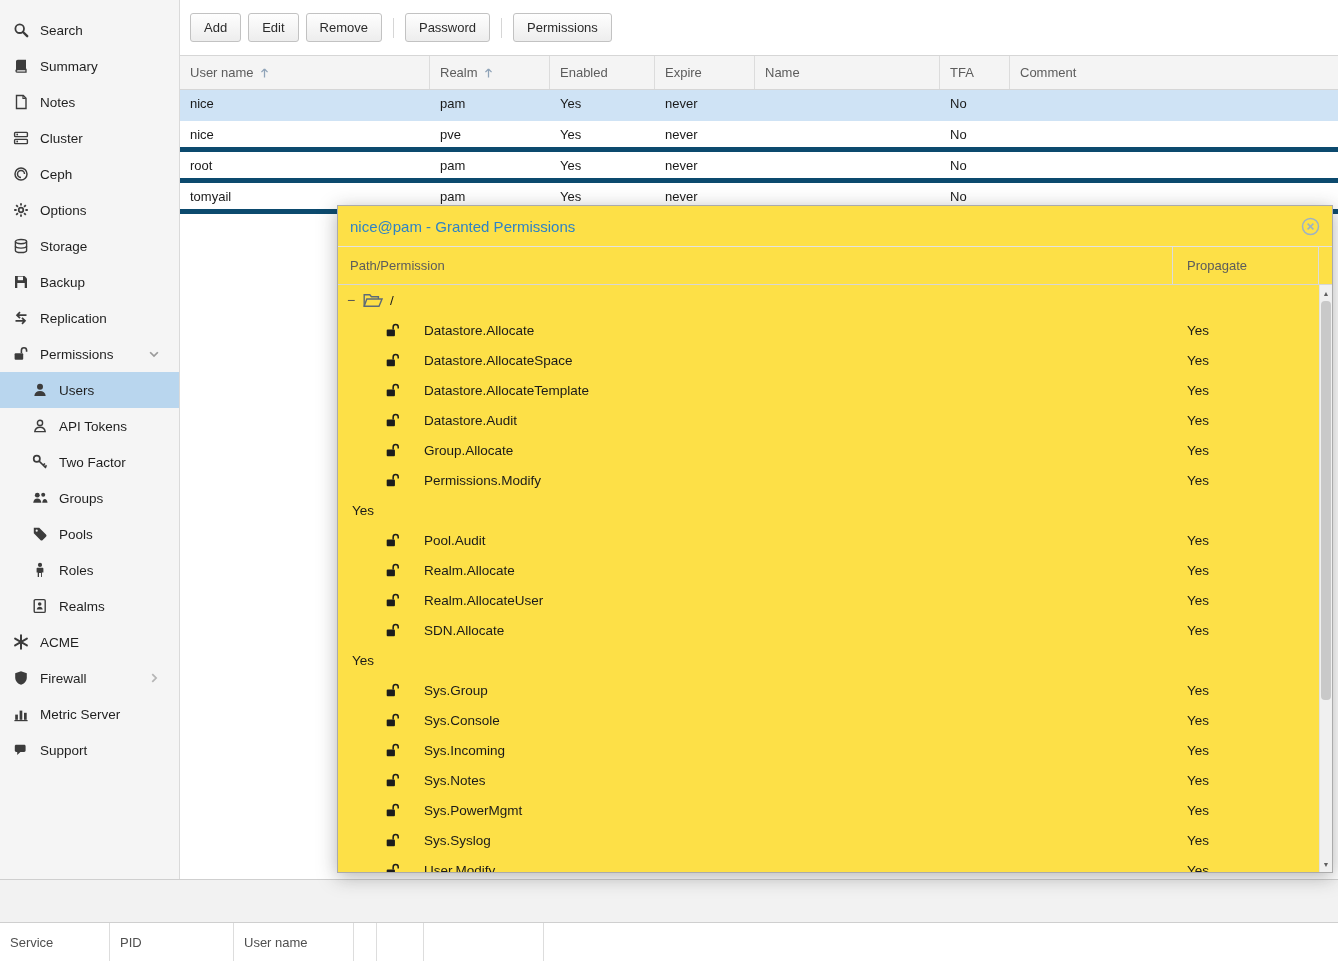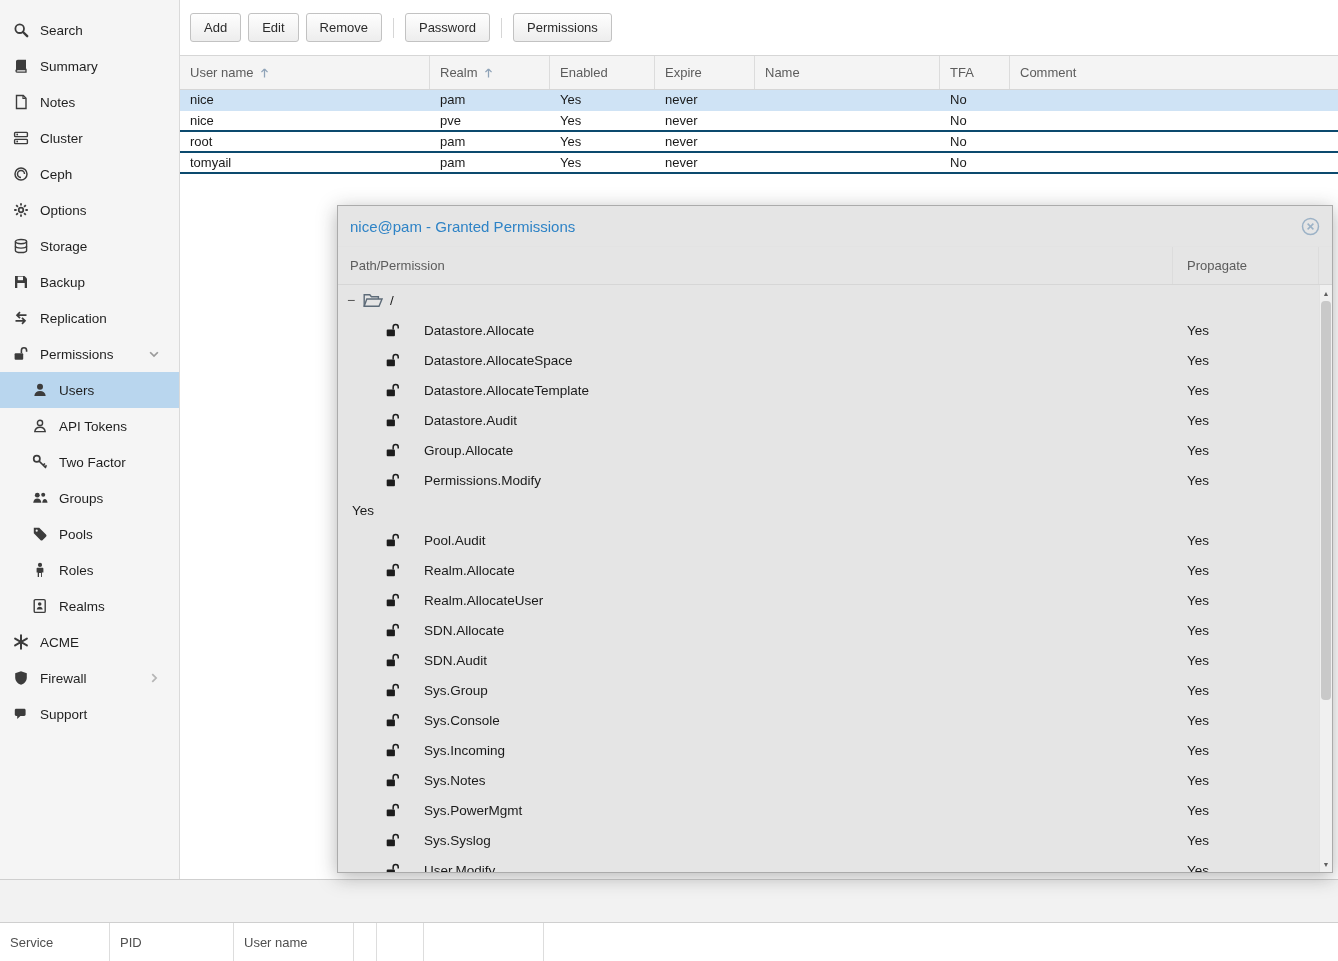--- a/index.html
+++ b/index.html
@@ -20,33 +20,33 @@
   
   #main{position:absolute;left:180px;top:0;width:1158px;height:879px;background:#fff}
   .toolbar{display:flex;align-items:center;height:55px;padding-left:10px;gap:7px}
   .btn{font-family:inherit;font-size:13px;color:#2b2b2b;background:linear-gradient(#fefefe,#ededed);border:1px solid #c2c2c2;border-radius:3px;padding:6px 13px;cursor:pointer}
   .tb-sep{width:1px;height:20px;background:#d6d6d6;margin:0 4px}
   .grid-head,.grid-row{display:grid;grid-template-columns:250px 120px 105px 100px 185px 70px auto}
   .grid-head{height:35px;background:#f4f4f4;border-top:1px solid #d6d6d6;border-bottom:1px solid #d6d6d6;color:#5c5c5c}
   .gh-cell{display:flex;align-items:center;gap:6px;padding:0 10px;border-right:1px solid #dcdcdc;overflow:hidden;cursor:pointer}
   .gh-cell:last-child{border-right:none}
   .sort svg{width:9px;height:12px}
-  .grid-row{height:21px;border-bottom:2px solid #0c4a6e;align-items:center;cursor:pointer}
+  .grid-row{height:31px;border-bottom:5px solid #0c4a6e;align-items:center;cursor:pointer}
   .grid-row.selected{background:#cfe3f5;border-bottom-color:#cfe3f5}
   .cell{padding:0 10px;white-space:nowrap;overflow:hidden}
 
   
   #splitter{position:absolute;left:0;top:879px;width:1338px;height:43px;background:#f2f2f2;border-top:1px solid #cfcfcf;cursor:row-resize}
   #bottom-panel{position:absolute;left:0;top:922px;width:1338px;height:39px;background:#fff;border-top:1px solid #cfcfcf;display:flex;color:#4f4f4f}
   .bp-cell{display:flex;align-items:center;padding-left:10px;border-right:1px solid #ddd}
   .bp-c0{width:110px}.bp-c1{width:124px}.bp-c2{width:120px}
   .bp-x0{width:23px}.bp-x1{width:47px}.bp-x2{width:120px}
 
   
-  #dialog{position:absolute;left:337px;top:205px;width:996px;height:668px;background:#e5e5e5;border:1px solid #ababab;box-shadow:0 4px 18px rgba(40,40,40,.35);display:flex;flex-direction:column;z-index:10}
+  #dialog{position:absolute;left:337px;top:205px;width:996px;height:668px;background:#fde047;border:1px solid #ababab;box-shadow:0 4px 18px rgba(40,40,40,.35);display:flex;flex-direction:column;z-index:10}
   .dlg-header{display:flex;align-items:center;height:41px;flex:0 0 41px;padding:0 12px;border-bottom:1px solid #e3e3e3}
   .dlg-title{color:#2e83c6;font-size:15px}
   .dlg-close{margin-left:auto;width:19px;height:19px;cursor:pointer}
   .dlg-close svg{width:19px;height:19px}
   .dlg-grid-head{display:flex;height:38px;flex:0 0 38px;border-bottom:1px solid #d6d6d6;color:#5c5c5c}
   .dgh-path{width:835px;display:flex;align-items:center;padding:0 12px;border-right:1px solid #dcdcdc;cursor:pointer}
   .dgh-prop{width:146px;display:flex;align-items:center;padding:0 14px;border-right:1px solid #dcdcdc;cursor:pointer}
   .dlg-body{flex:1;position:relative;overflow:hidden}
   .tree-rows{position:absolute;left:0;top:0;right:13px;bottom:0}
   .tree-row{display:flex;height:30px;align-items:center;font-size:13.5px;cursor:pointer}
@@ -252,20 +252,31 @@
       <span class="sb-label">Firewall</span>
       <span class="sb-exp">
         <svg viewBox="0 0 16 16">
           <path d="M6 3.6 10.4 8 6 12.4" fill="none" stroke="#b5b5b5" stroke-width="2"></path>
         </svg>
       </span>
     </div>
     <div class="sb-item">
       <span class="sb-icon">
         <svg viewBox="0 0 16 16">
+          <rect x="2.2" y="8.6" width="2.7" height="5.2" fill="#3c3c3c"></rect>
+          <rect x="6.6" y="4.6" width="2.7" height="9.2" fill="#3c3c3c"></rect>
+          <rect x="11" y="6.8" width="2.7" height="7" fill="#3c3c3c"></rect>
+          <path d="M1.4 14.6h13.2" stroke="#3c3c3c" stroke-width="1.2"></path>
+        </svg>
+      </span>
+      <span class="sb-label">Metric Server</span>
+    </div>
+    <div class="sb-item">
+      <span class="sb-icon">
+        <svg viewBox="0 0 16 16">
           <path d="M1.8 2.8h9.4c.8 0 1.4.6 1.4 1.4v4.4c0 .8-.6 1.4-1.4 1.4H7.4l-3.2 3v-3H3.2c-.8 0-1.4-.6-1.4-1.4V4.2c0-.8.6-1.4 1.4-1.4z" fill="#3c3c3c"></path>
         </svg>
       </span>
       <span class="sb-label">Support</span>
     </div>
   </div>
 
 <div id="main">
   <div class="toolbar">
       <button class="btn">Add</button>
@@ -505,29 +516,20 @@
               <svg viewBox="0 0 16 16">
                 <rect x="1.8" y="7" width="8.8" height="7" rx="1" fill="#1c1c1c"></rect>
                 <path d="M8.7 7V4.3a2.7 2.7 0 0 1 5.4 0v1.5" fill="none" stroke="#1c1c1c" stroke-width="1.6"></path>
               </svg>
             </span>
             <span class="t-label">SDN.Allocate</span>
           </div>
           <div class="t-prop">Yes</div>
         </div>
         <div class="tree-row">
-          <div class="t-path child">
-            <span class="ic lock">
-              <svg viewBox="0 0 16 16">
-                <rect x="1.8" y="7" width="8.8" height="7" rx="1" fill="#1c1c1c"></rect>
-                <path d="M8.7 7V4.3a2.7 2.7 0 0 1 5.4 0v1.5" fill="none" stroke="#1c1c1c" stroke-width="1.6"></path>
-              </svg>
-            </span>
-            <span class="t-label">SDN.Audit</span>
-          </div>
           <div class="t-prop">Yes</div>
         </div>
         <div class="tree-row">
           <div class="t-path child">
             <span class="ic lock">
               <svg viewBox="0 0 16 16">
                 <rect x="1.8" y="7" width="8.8" height="7" rx="1" fill="#1c1c1c"></rect>
                 <path d="M8.7 7V4.3a2.7 2.7 0 0 1 5.4 0v1.5" fill="none" stroke="#1c1c1c" stroke-width="1.6"></path>
               </svg>
             </span>

